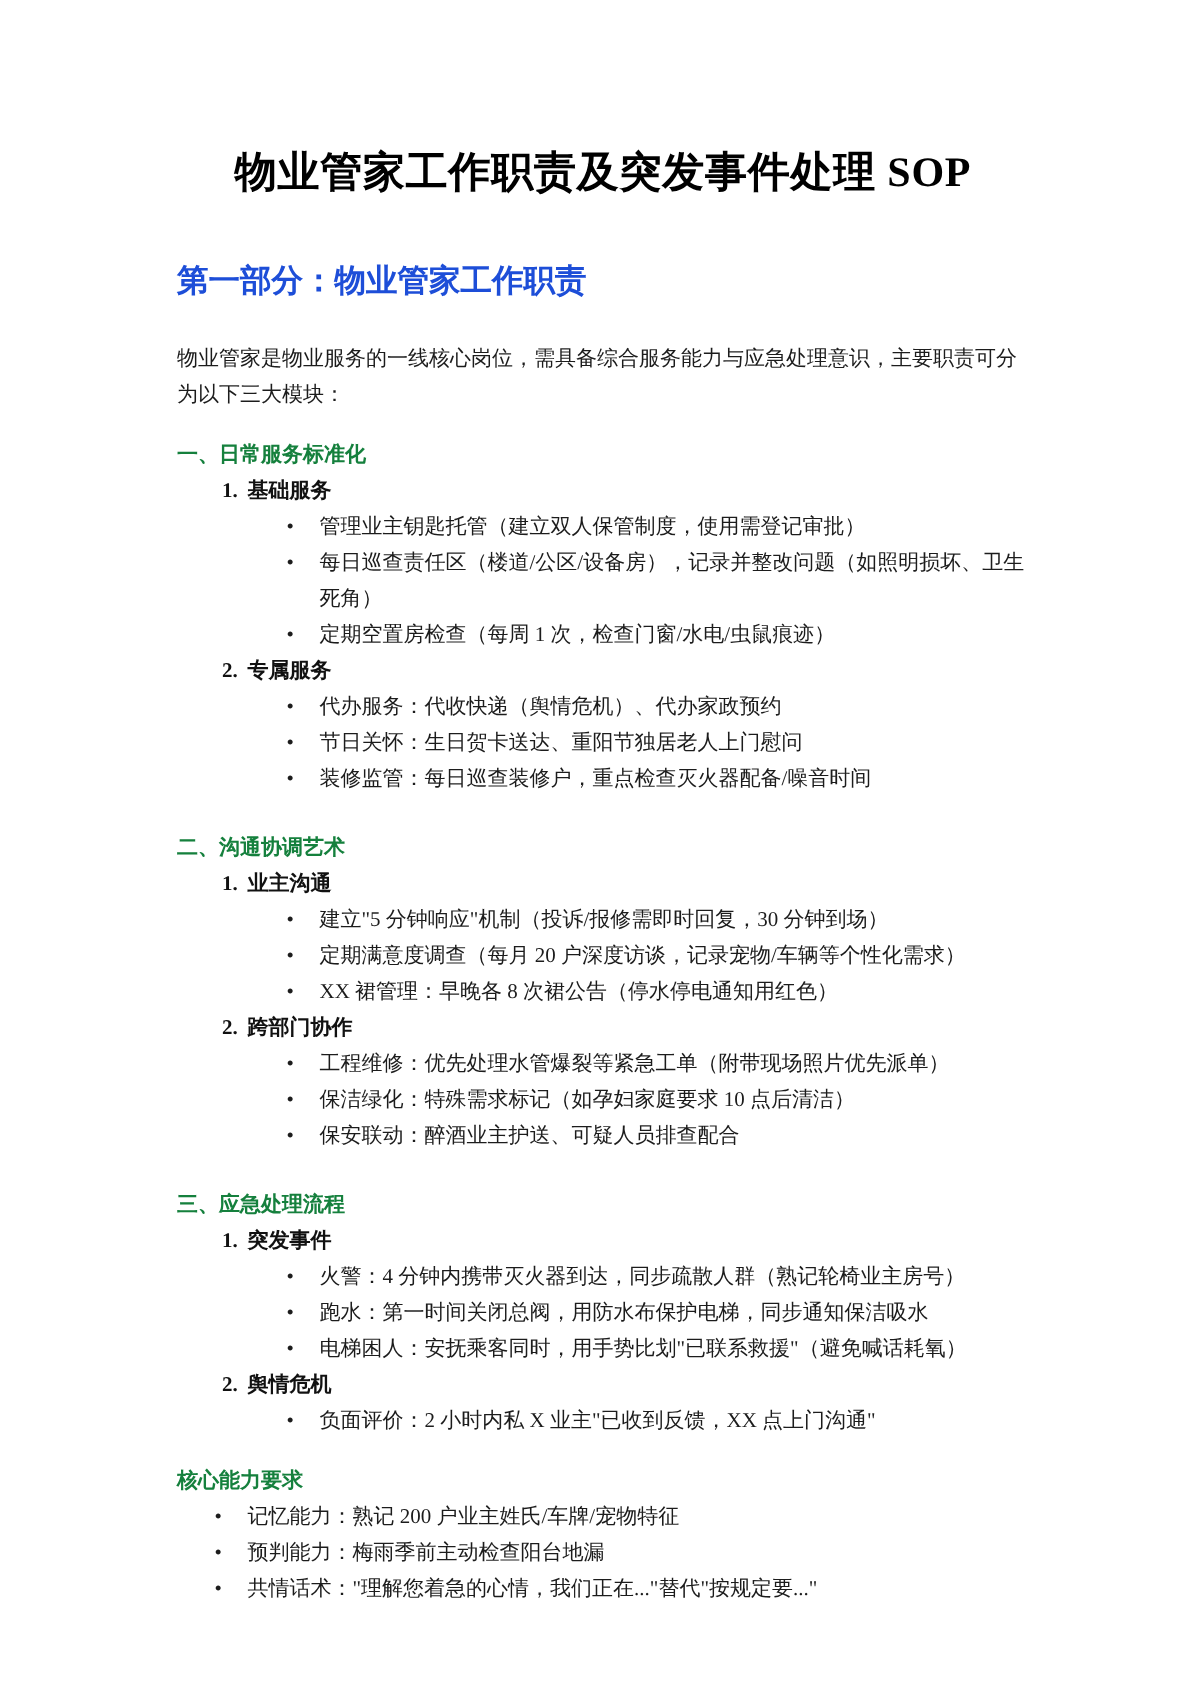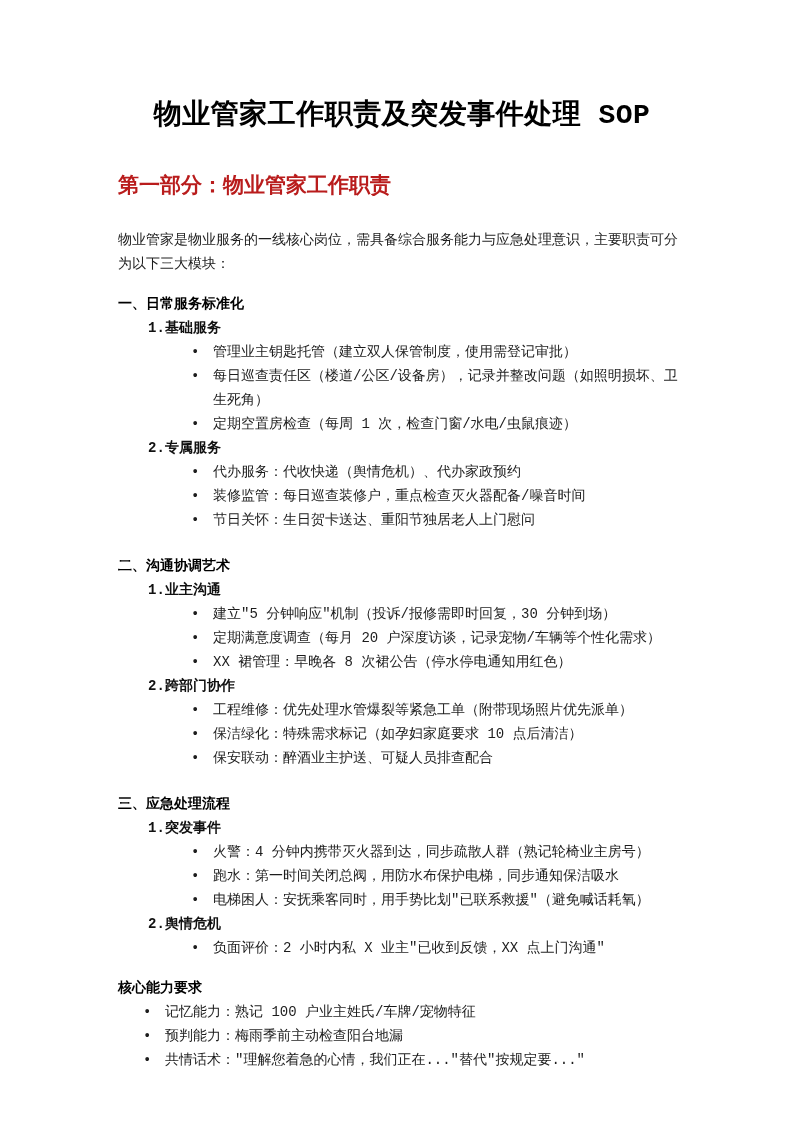--- a/index.html
+++ b/index.html
@@ -3,51 +3,51 @@
 <meta charset="utf-8">
 <style>
   html, body { margin: 0; padding: 0; background: #ffffff; }
   .page {
     position: relative;
     width: 800px;
     height: 1132px;
     box-sizing: border-box;
     background: #ffffff;
     padding: 96px 114px 40px 118px;
-    font-family: Liberation Mono, monospace;
+    font-family: Liberation Serif, serif;
     font-size: 14px;
     line-height: 24px;
     color: #1c1c1c;
     overflow: hidden;
   }
   .doc-title {
     margin: 0;
     font-size: 28px;
     line-height: 40px;
     font-weight: 700;
     text-align: center;
     color: #000000;
     letter-spacing: 0.5px;
   }
   .part-heading {
     margin: 36px 0 0 0;
     font-size: 21px;
     line-height: 30px;
     font-weight: 700;
-    color: #b91c1c;
+    color: #1d4ed8;
   }
   .intro {
     margin: 26px 0 0 0;
   }
   .section { margin-top: 22px; }
   .section.first { margin-top: 16px; }
   .section.last { margin-top: 16px; }
   .sec-h {
     font-weight: 700;
-    color: #000000;
+    color: #15803d;
   }
   .li { display: flex; align-items: flex-start; }
   .li .txt { flex: 1 1 auto; }
   .li-num { padding-left: 30px; font-weight: 700; color: #111111; }
   .li-num .marker { flex: 0 0 17px; }
   .li-b2 { padding-left: 73px; }
   .li-b1 { padding-left: 25px; }
   .dot { flex: 0 0 22px; }
   .dot::before { content: "\2022"; font-size: 14px; }
 </style>
@@ -83,25 +83,25 @@
     <div class="li li-num">
       <span class="marker">2.</span>
       <span class="txt">专属服务</span>
     </div>
     <div class="li li-b2">
       <span class="dot"></span>
       <span class="txt">代办服务：代收快递（舆情危机）、代办家政预约</span>
     </div>
     <div class="li li-b2">
       <span class="dot"></span>
-      <span class="txt">装修监管：每日巡查装修户，重点检查灭火器配备/噪音时间</span>
+      <span class="txt">节日关怀：生日贺卡送达、重阳节独居老人上门慰问</span>
     </div>
     <div class="li li-b2">
       <span class="dot"></span>
-      <span class="txt">节日关怀：生日贺卡送达、重阳节独居老人上门慰问</span>
+      <span class="txt">装修监管：每日巡查装修户，重点检查灭火器配备/噪音时间</span>
     </div>
   </div>
 
   <div class="section">
     <div class="sec-h">二、沟通协调艺术</div>
     <div class="li li-num">
       <span class="marker">1.</span>
       <span class="txt">业主沟通</span>
     </div>
     <div class="li li-b2">
@@ -159,21 +159,21 @@
     <div class="li li-b2">
       <span class="dot"></span>
       <span class="txt">负面评价：2 小时内私 X 业主"已收到反馈，XX 点上门沟通"</span>
     </div>
   </div>
 
   <div class="section last">
     <div class="sec-h">核心能力要求</div>
     <div class="li li-b1">
       <span class="dot"></span>
-      <span class="txt">记忆能力：熟记 100 户业主姓氏/车牌/宠物特征</span>
+      <span class="txt">记忆能力：熟记 200 户业主姓氏/车牌/宠物特征</span>
     </div>
     <div class="li li-b1">
       <span class="dot"></span>
       <span class="txt">预判能力：梅雨季前主动检查阳台地漏</span>
     </div>
     <div class="li li-b1">
       <span class="dot"></span>
       <span class="txt">共情话术："理解您着急的心情，我们正在..."替代"按规定要..."</span>
     </div>
   </div>

